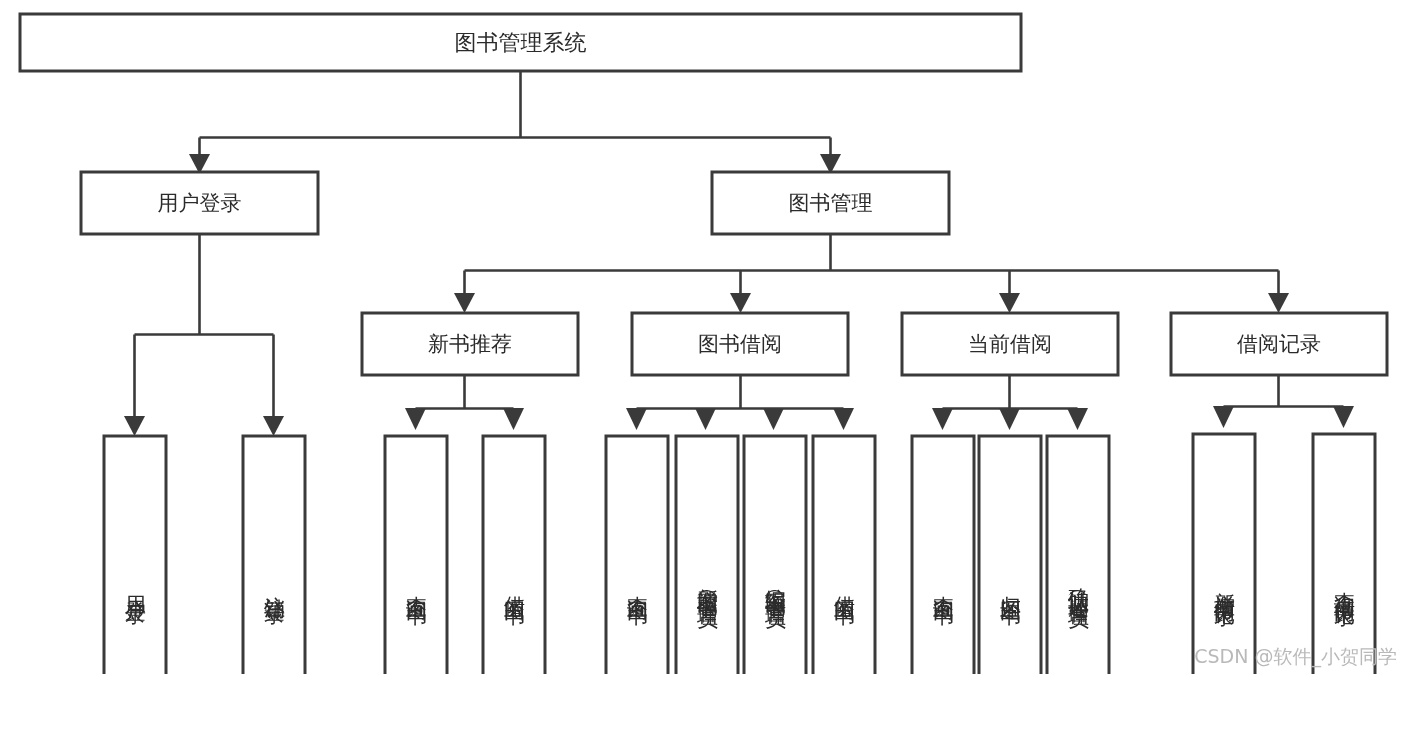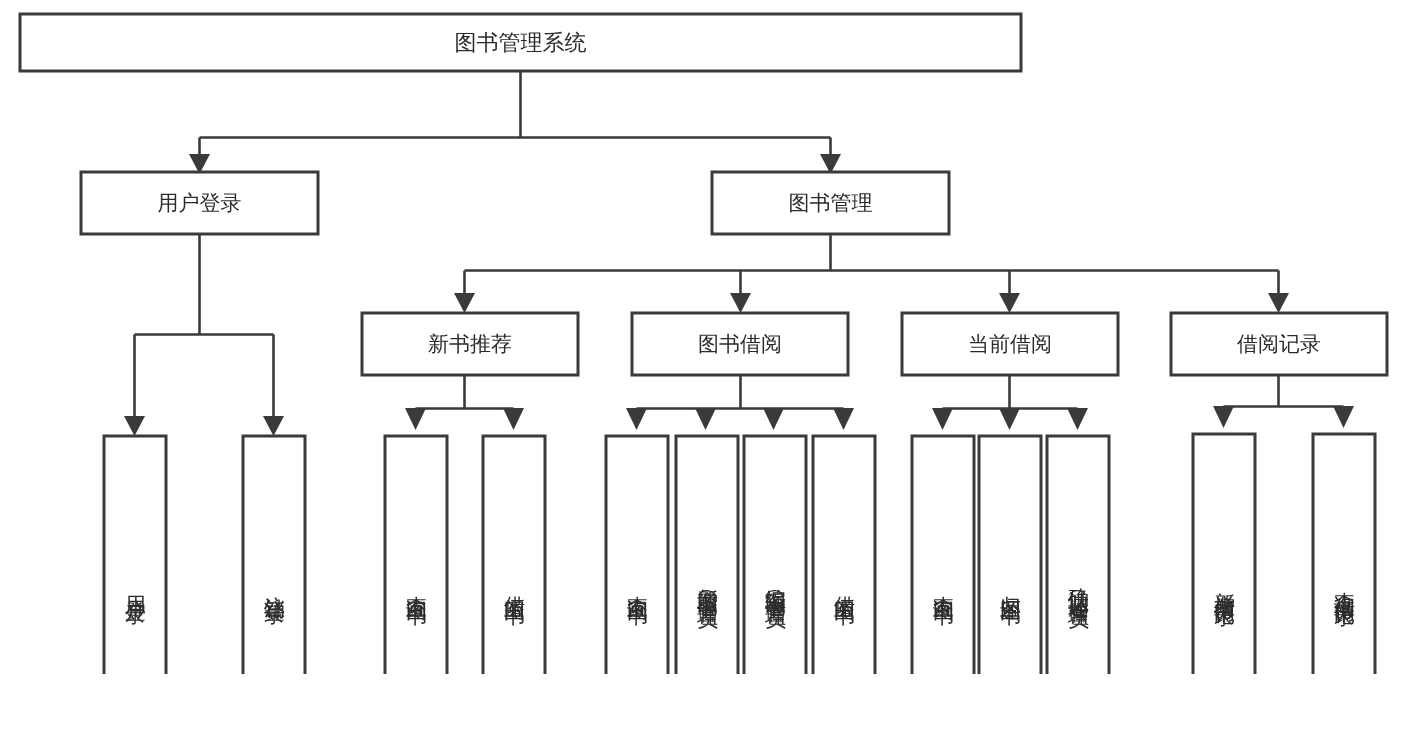--- a/index.html
+++ b/index.html
@@ -238,14 +238,15 @@
   </div>
 
   <div class="vlabel-wrap" style="left:1193px; top:434px; width:62px; height:299px;">
     <span class="vlabel">新增借阅记录</span>
   </div>
 
   <div class="vlabel-wrap" style="left:1313px; top:434px; width:62px; height:299px;">
     <span class="vlabel">查询借阅记录</span>
   </div>
 
+  <div class="watermark">CSDN @软件_小贺同学</div>
 
 </div>
 
 </body></html>

